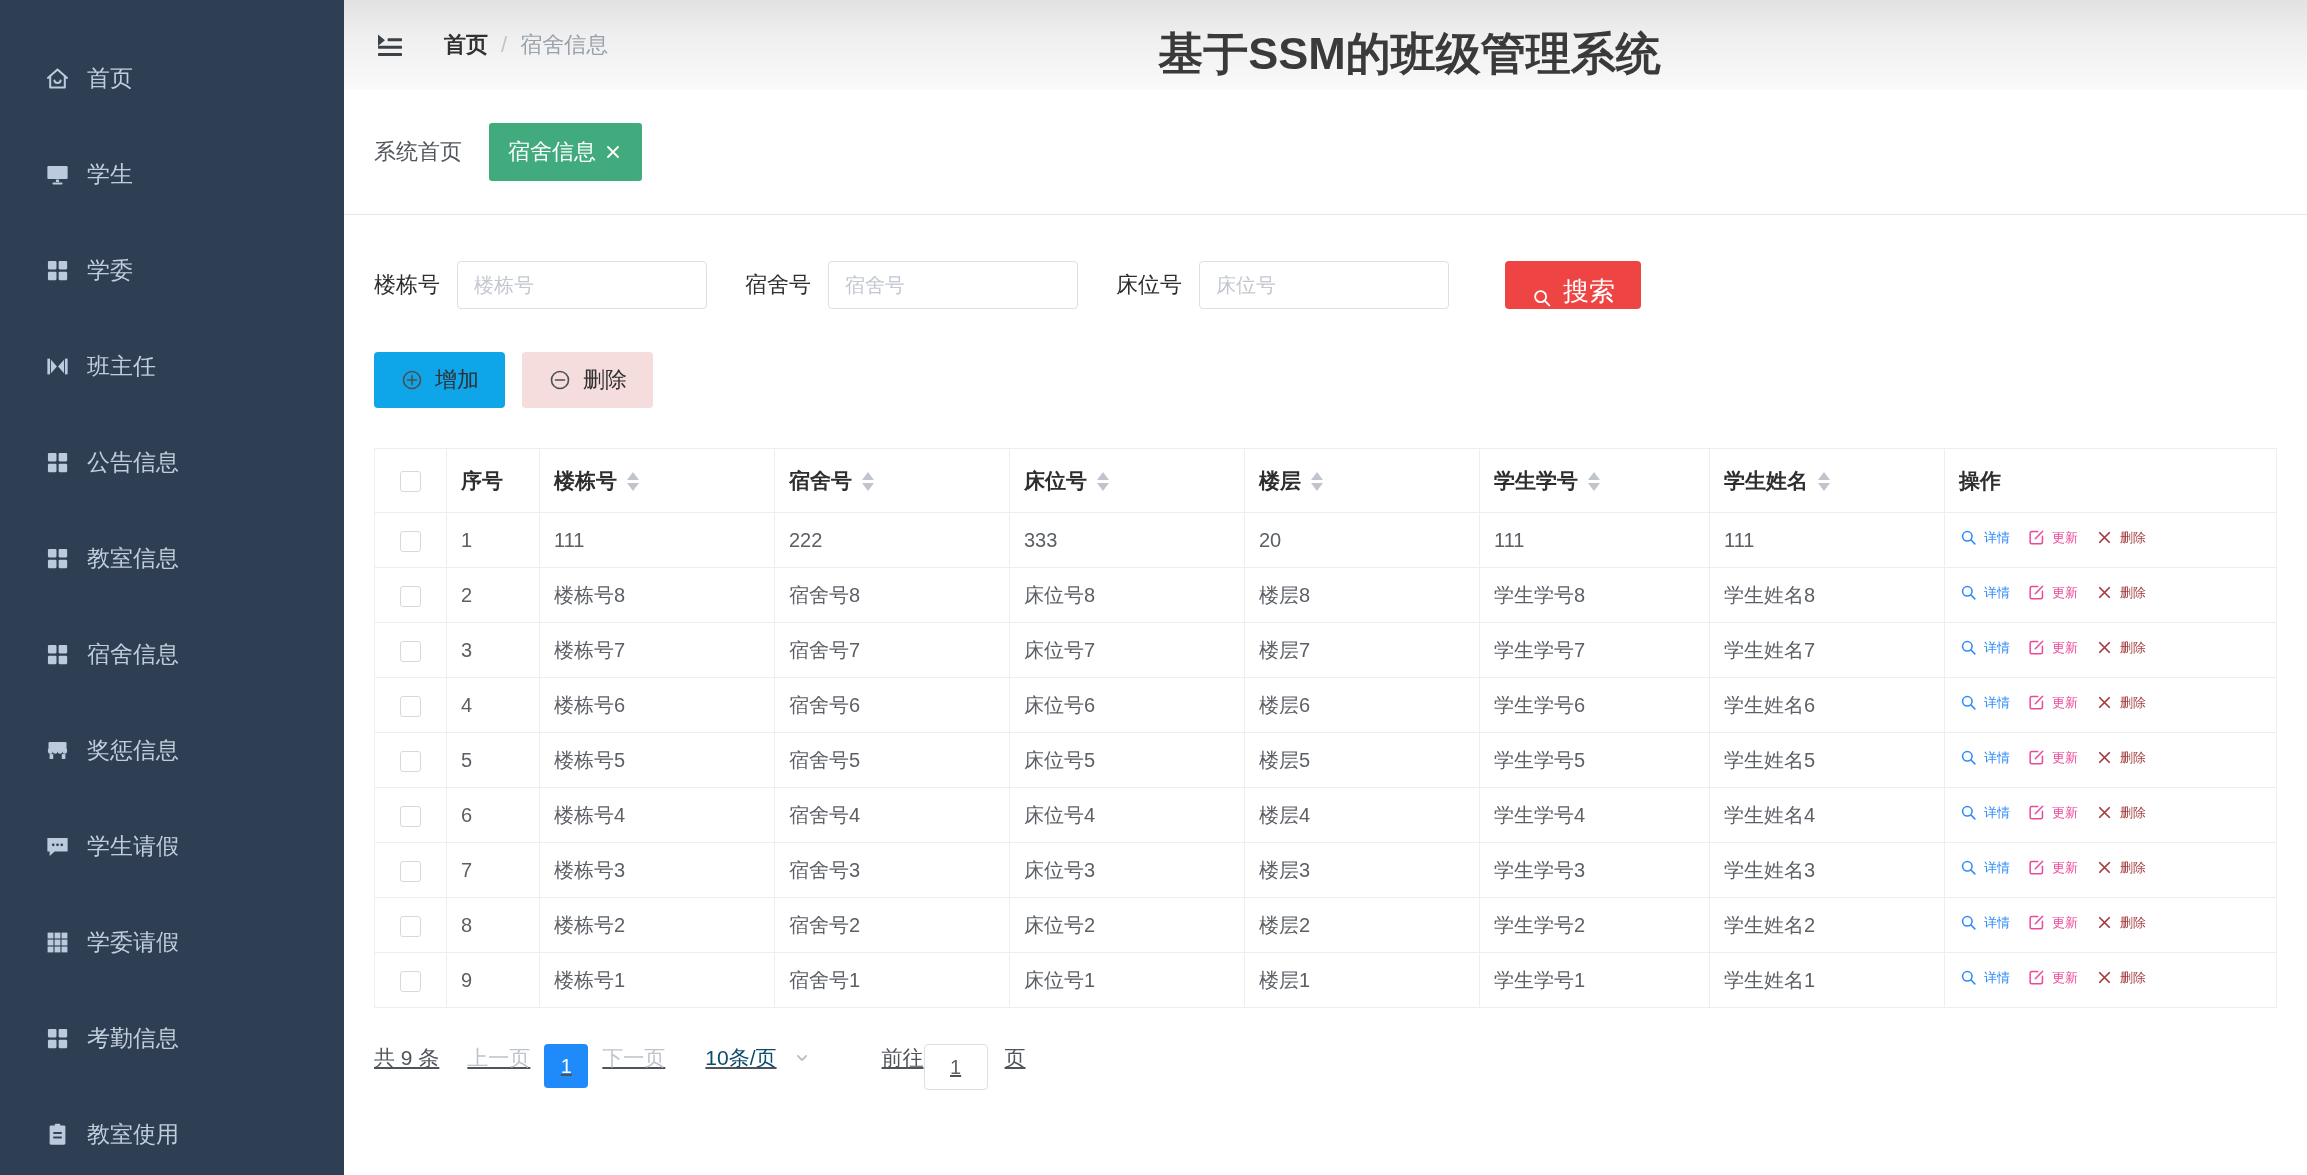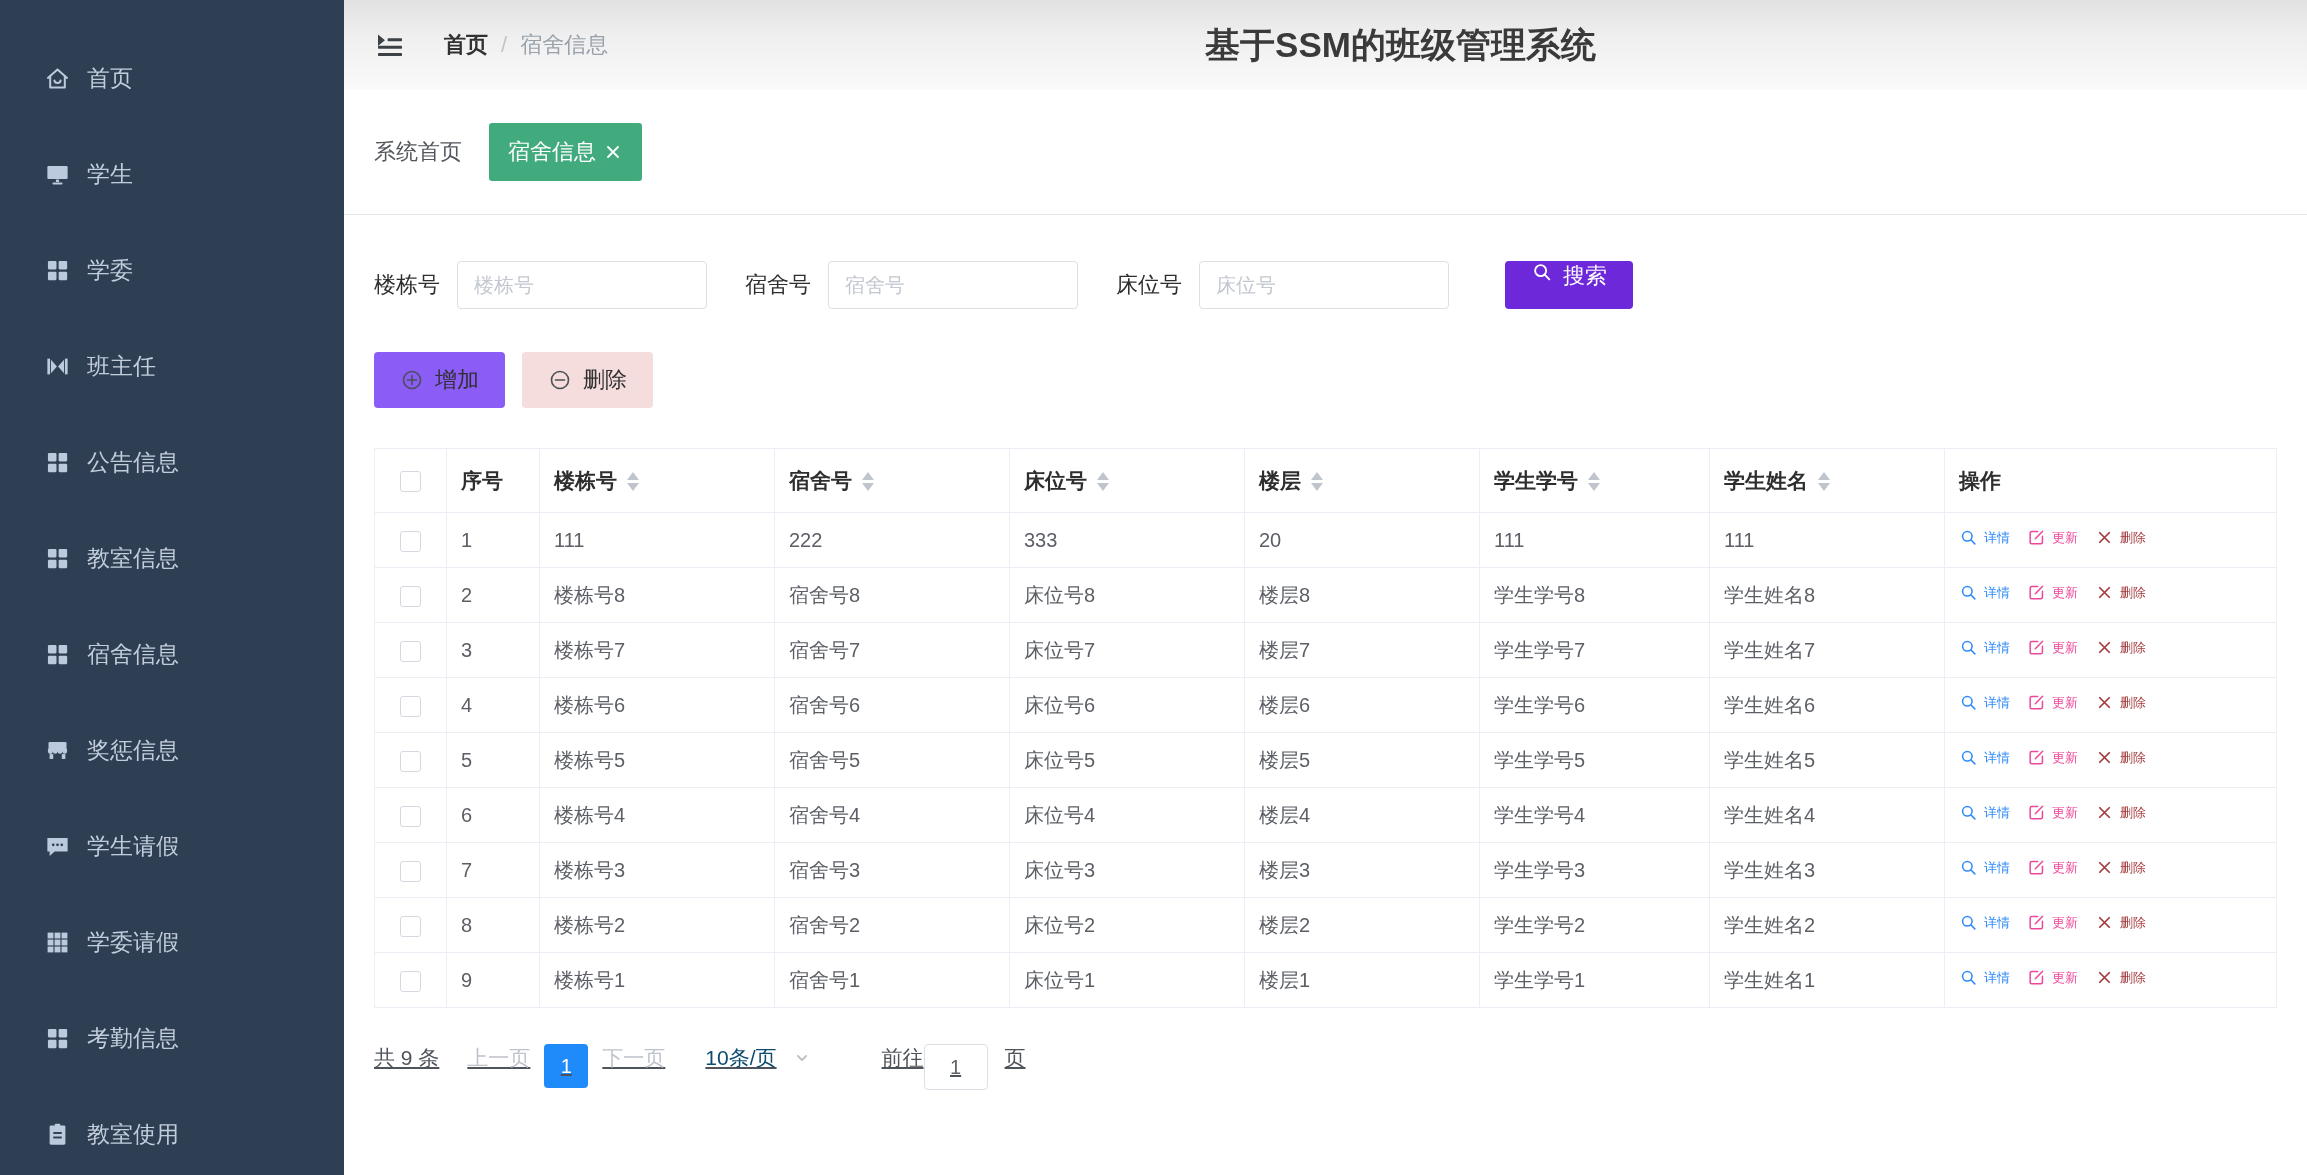--- a/index.html
+++ b/index.html
@@ -24,55 +24,55 @@
   
   .topbar { height:90px; display:flex; align-items:center; padding:0 30px; position:relative;
             background:linear-gradient(180deg,#e2e2e2 0%,#efefef 40%,#fafafa 100%); }
   .collapse { display:inline-flex; width:32px; height:32px; color:#3c4146; margin-right:38px; cursor:pointer; }
   .collapse svg { width:32px; height:32px; }
   .breadcrumb { display:flex; align-items:center; font-size:22px; }
   .bc-home { font-weight:bold; color:#303133; cursor:pointer; }
   .bc-sep  { color:#c0c4cc; margin:0 13px; }
   .bc-cur  { color:#98a1ab; }
   .app-title { position:absolute; left:calc(50% + 75px); top:50%; transform:translate(-50%,-50%);
-               font-size:35px; font-weight:600; color:#3a3a3a; margin:0; white-space:nowrap; }
+               font-size:45px; font-weight:600; color:#3a3a3a; margin:9px; white-space:nowrap; }
 
   
   .tabbar { height:125px; background:#fff; border-bottom:1px solid #e6e8ea;
             display:flex; align-items:center; padding:0 30px; gap:27px;font-family:Liberation Serif, serif; }
   .tab { font-size:22px; color:#51565c; cursor:pointer; }
   .tab-active { background:#42ab7e; color:#fff; padding:14px 19px; border-radius:3px;
                 display:inline-flex; align-items:center; gap:7px; }
   .tab-close { display:inline-flex; width:20px; height:20px; cursor:pointer; }
   .tab-close svg { width:20px; height:20px; }
 
   
   .content { padding:0 30px; }
 
   .search-row { margin-top:46px; display:flex; align-items:center; }
   .sf { display:flex; align-items:center; margin-right:38px; }
   .sf-label { font-size:22px; color:#2e2e2e; margin-right:17px; white-space:nowrap; }
   .sf-input { width:250px; height:48px; border:1px solid #dcdfe6; border-radius:4px;
               padding:0 16px; font-size:20px; color:#606266; outline:none;
               font-family:"Liberation Sans","DejaVu Sans",sans-serif; }
   .sf-input::placeholder { color:#c3c7cf; }
-  .btn-search { height:48px; padding:0 26px; margin-left:18px; background:#6d28d9; color:#fff;
-                border:none; border-radius:4px; font-size:22px; display:inline-flex;
-                align-items:flex-start; gap:10px; cursor:pointer;
+  .btn-search { height:48px; padding:0 26px; margin-left:18px; background:#ef4444; color:#fff;
+                border:none; border-radius:4px; font-size:26px; display:inline-flex;
+                align-items:flex-end; gap:10px; cursor:pointer;
                 font-family:"Liberation Sans","DejaVu Sans",sans-serif; }
   .bi { display:inline-flex; }
   .btn-search .bi svg { width:22px; height:22px; }
 
   .toolbar { margin-top:43px; display:flex; gap:17px; }
   .btn-soft { height:56px; padding:0 26px; border:none; border-radius:4px; font-size:22px;
               color:#2f2f2f; display:inline-flex; align-items:center; gap:11px; cursor:pointer;
               font-family:"Liberation Sans","DejaVu Sans",sans-serif; }
   .btn-soft .bi { color:#4c4f54; }
   .btn-soft .bi svg { width:24px; height:24px; }
-  .btn-add { background:#8b5cf6; }
+  .btn-add { background:#0ea5e9; }
   .btn-del { background:#f6dddd; }
 
   
   table { margin-top:40px; width:100%; border-collapse:collapse; table-layout:fixed; }
   th,td { border:1px solid #ebeef5; overflow:hidden; white-space:nowrap; }
   th { height:64px; padding:0 14px; text-align:left; font-size:21px; font-weight:bold; color:#2e2e2e; background:#fff; }
   td { height:55px; padding:0 14px; font-size:20px; color:#5c6066; }
   .cb-col { text-align:center; padding:0; }
   .checkbox { display:inline-block; width:21px; height:21px; border:1px solid #d5d8df;
               border-radius:3px; background:#fff; vertical-align:middle; cursor:pointer; }

